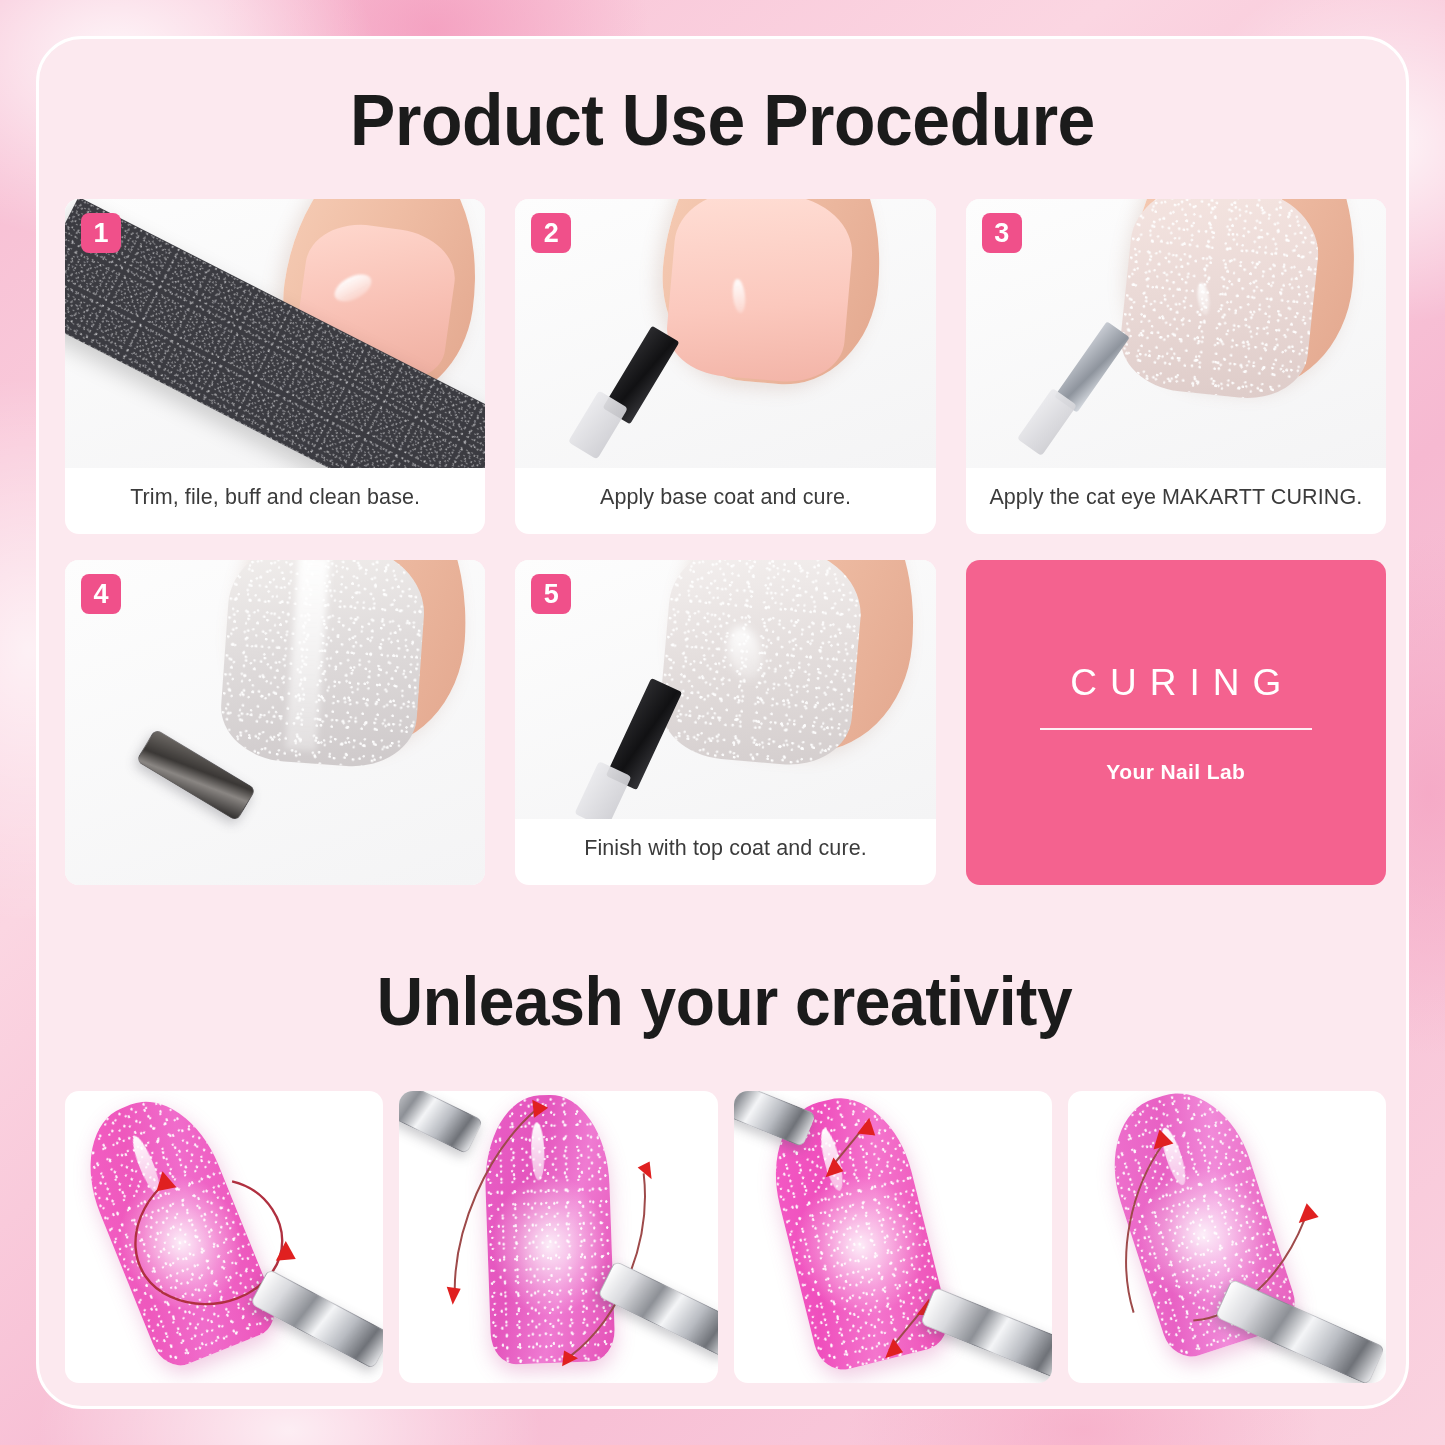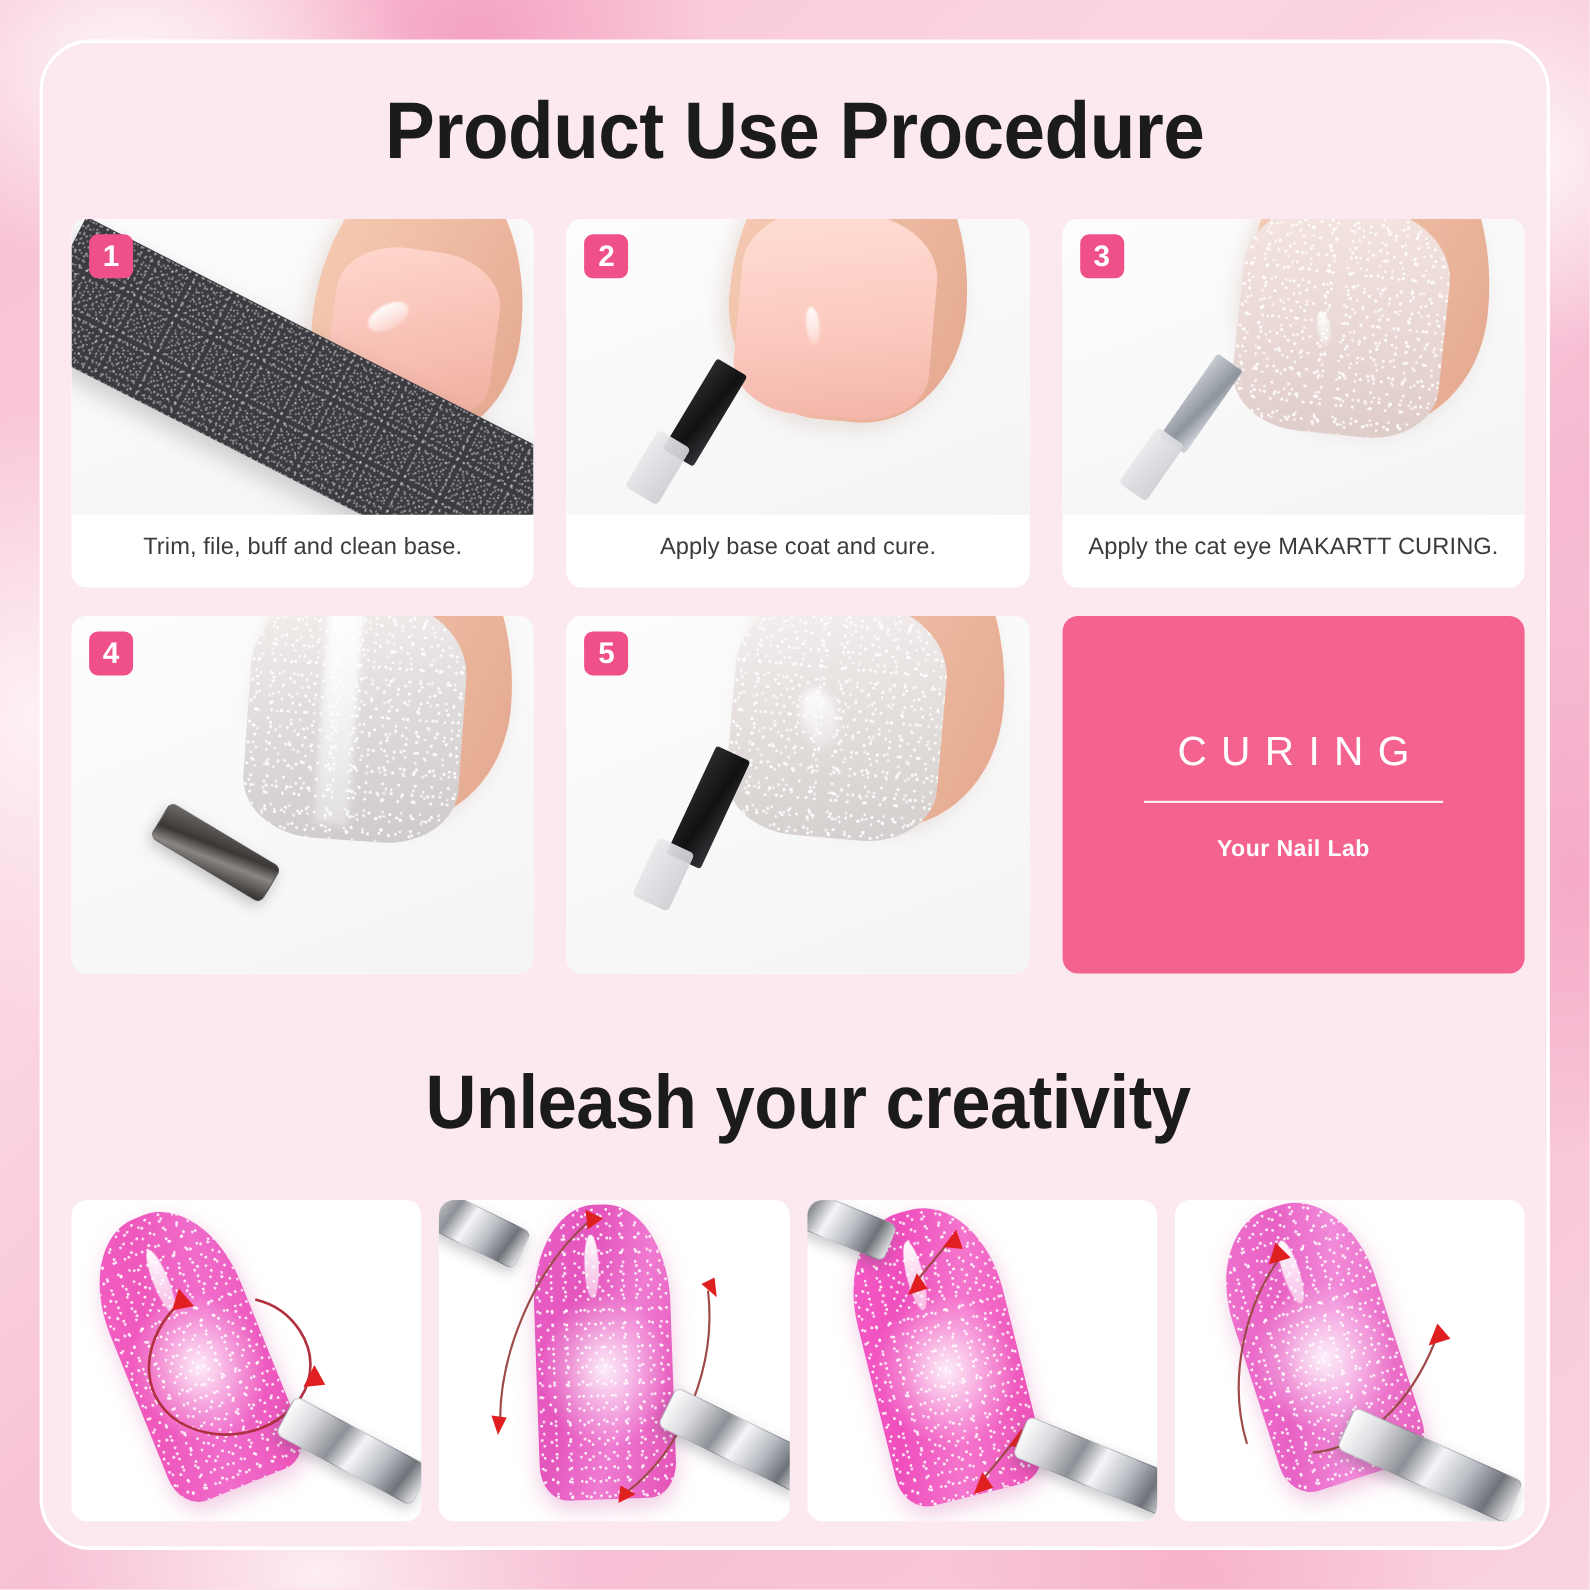--- a/index.html
+++ b/index.html
@@ -183,21 +183,21 @@
     margin-bottom: 30px;
   }
   #brand-tagline {
     color: #ffffff;
     font-size: 21px;
     font-weight: 700;
     letter-spacing: .4px;
   }
 
   
-  #creativity-heading-wrap { position: absolute; left: 12px; top: 928px; width: 100%; }
+  #creativity-heading-wrap { position: absolute; left: 2px; top: 928px; width: 100%; }
 
   #creativity-grid {
     position: absolute;
     left: 26px; top: 1052px;
     width: 1321px;
     display: grid;
     grid-template-columns: repeat(4, 1fr);
     gap: 16px;
     height: 292px;
   }
@@ -321,20 +321,21 @@
           <div class="finger" style="left:168px; top:-96px; width:232px; height:286px; transform:rotate(5deg);"></div>
           <div class="nailplate" style="left:150px; top:-14px; width:192px; height:216px;
                background:linear-gradient(168deg,#f6f2f1 0%,#e4dedd 50%,#d3cdcd 100%); transform:rotate(5deg); overflow:hidden;">
             <div class="glitter"></div>
           </div>
           <div class="nail-shine" style="left:214px; top:66px; width:32px; height:54px; transform:rotate(-14deg); filter:blur(4px);"></div>
           <div class="brush" style="left:112px; top:120px; width:34px; height:108px; transform:rotate(25deg);"></div>
           <div class="brush-handle" style="left:70px; top:206px; width:36px; height:58px; transform:rotate(25deg);"></div>
           <div class="badge">5</div>
         </div>
+        <div class="caption">Finish with top coat and cure.</div>
       </div>
 
       <div id="brand-card">
         <div id="brand-name">CURING</div>
         <div id="brand-rule"></div>
         <div id="brand-tagline">Your Nail Lab</div>
       </div>
 
     </div>
 

